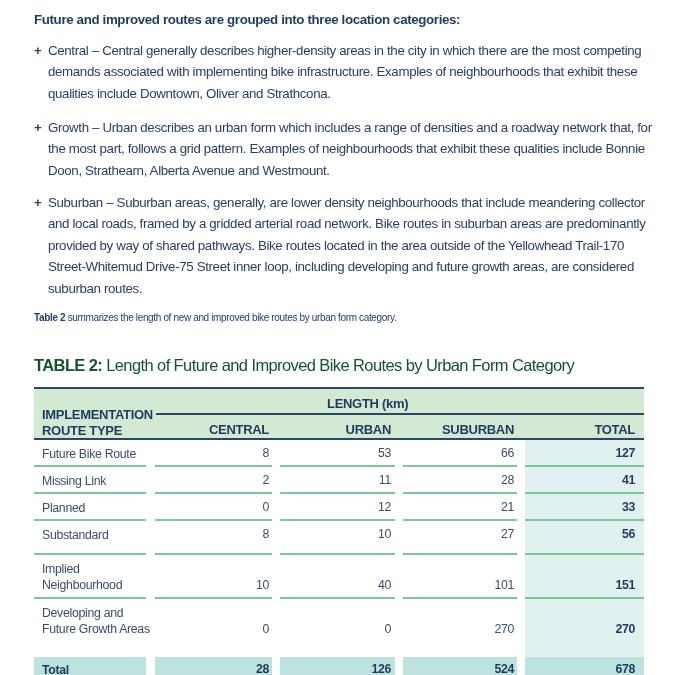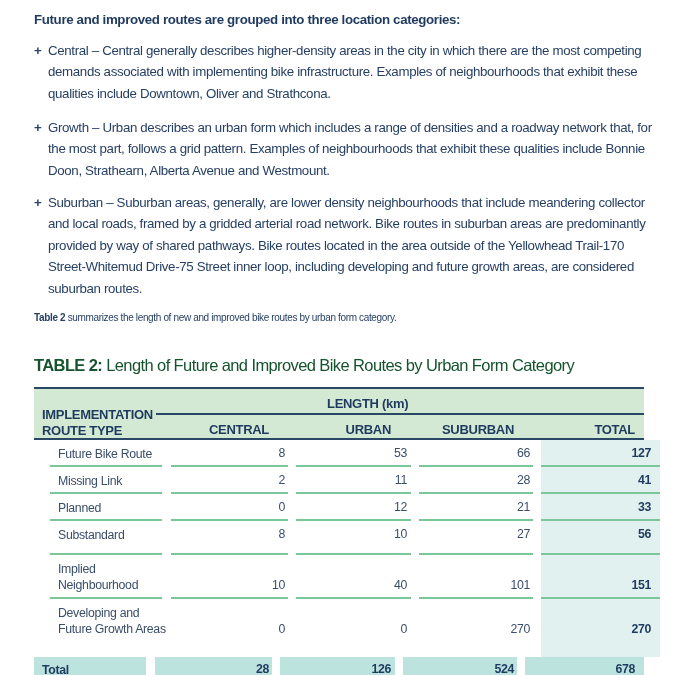--- a/index.html
+++ b/index.html
@@ -43,21 +43,21 @@
   .th { position: absolute; font-size: 13px; font-weight: bold; letter-spacing: -0.3px; color: #1f3a5f; }
   .th-impl { left: 8px; top: 18px; line-height: 16px; }
   .th-length { left: 293px; top: 7px; }
   .th-line { position: absolute; left: 122px; right: 0; top: 24px; height: 2px; background: #2b4766; }
   .th-col { top: 33px; text-align: right; }
   .c-central { left: 121px; width: 114px; }
   .c-urban { left: 246px; width: 111px; }
   .c-suburban { left: 369px; width: 111px; }
   .c-total { left: 491px; width: 110px; }
 
-  .row { position: relative; margin-left: 16px; }
+  .row { position: relative; }
   .cell {
     position: absolute; font-size: 12.3px; letter-spacing: -0.3px; color: #3a4e6a;
   }
   .cell.lbl { left: 8px; line-height: 16px; }
   .cell.num { text-align: right; }
   .cell.tot { font-weight: bold; color: #1f3a5f; }
   .tot-bg { position: absolute; left: 491px; width: 119px; top: 0; bottom: 0; background: #e1f1ef; }
   .sep { position: absolute; bottom: 0; height: 2px; background: #7cc79a; }
   .s1 { left: 0; width: 112px; }
   .s2 { left: 121px; width: 117px; }

